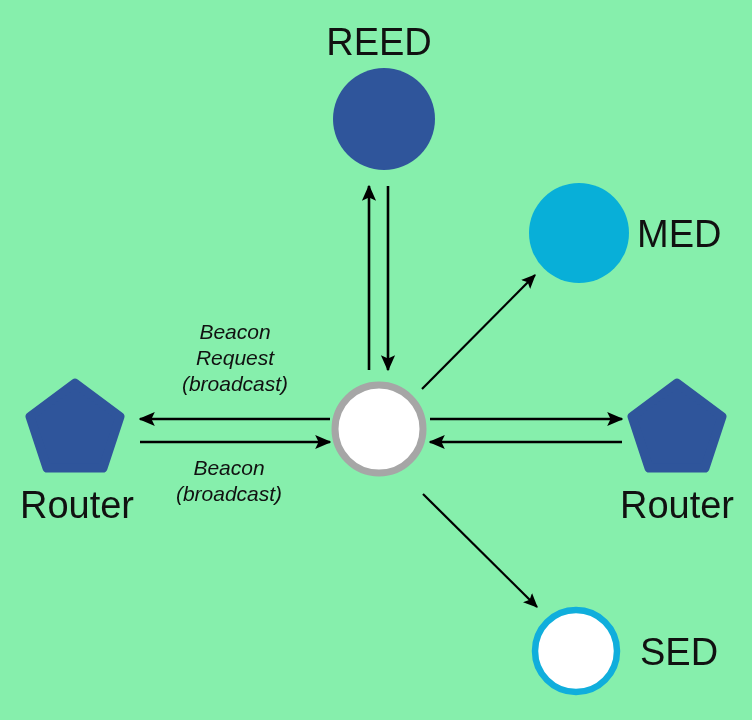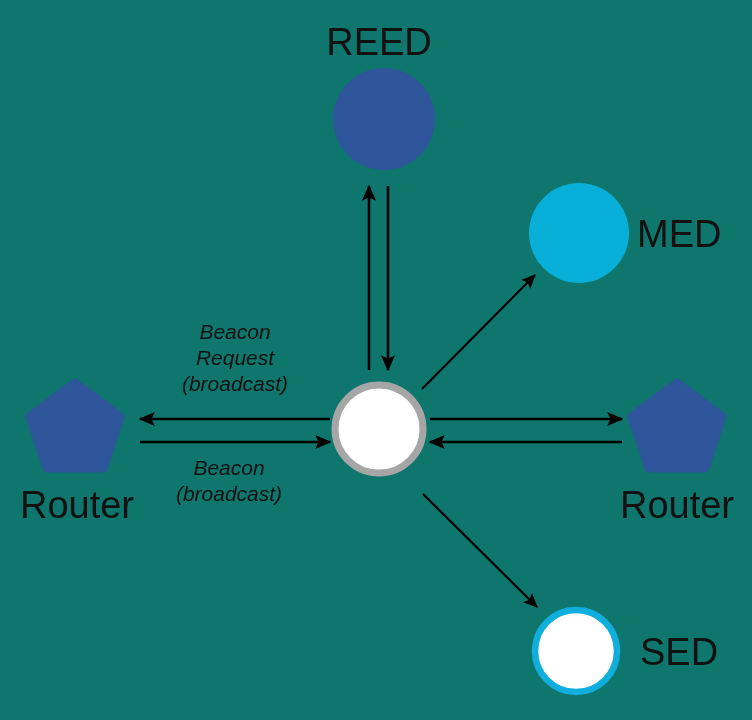--- a/index.html
+++ b/index.html
@@ -11,21 +11,21 @@
   body {
     width: 752px;
     height: 720px;
     overflow: hidden;
     font-family: "Liberation Sans", sans-serif;
   }
   #diagram-root {
     position: relative;
     width: 752px;
     height: 720px;
-    background: #0f766e;
+    background: #86efac;
   }
   svg#network-diagram {
     display: block;
     width: 752px;
     height: 720px;
   }
   .node-label {
     font-family: "Liberation Sans", sans-serif;
     font-size: 38px;
     fill: #111111;

